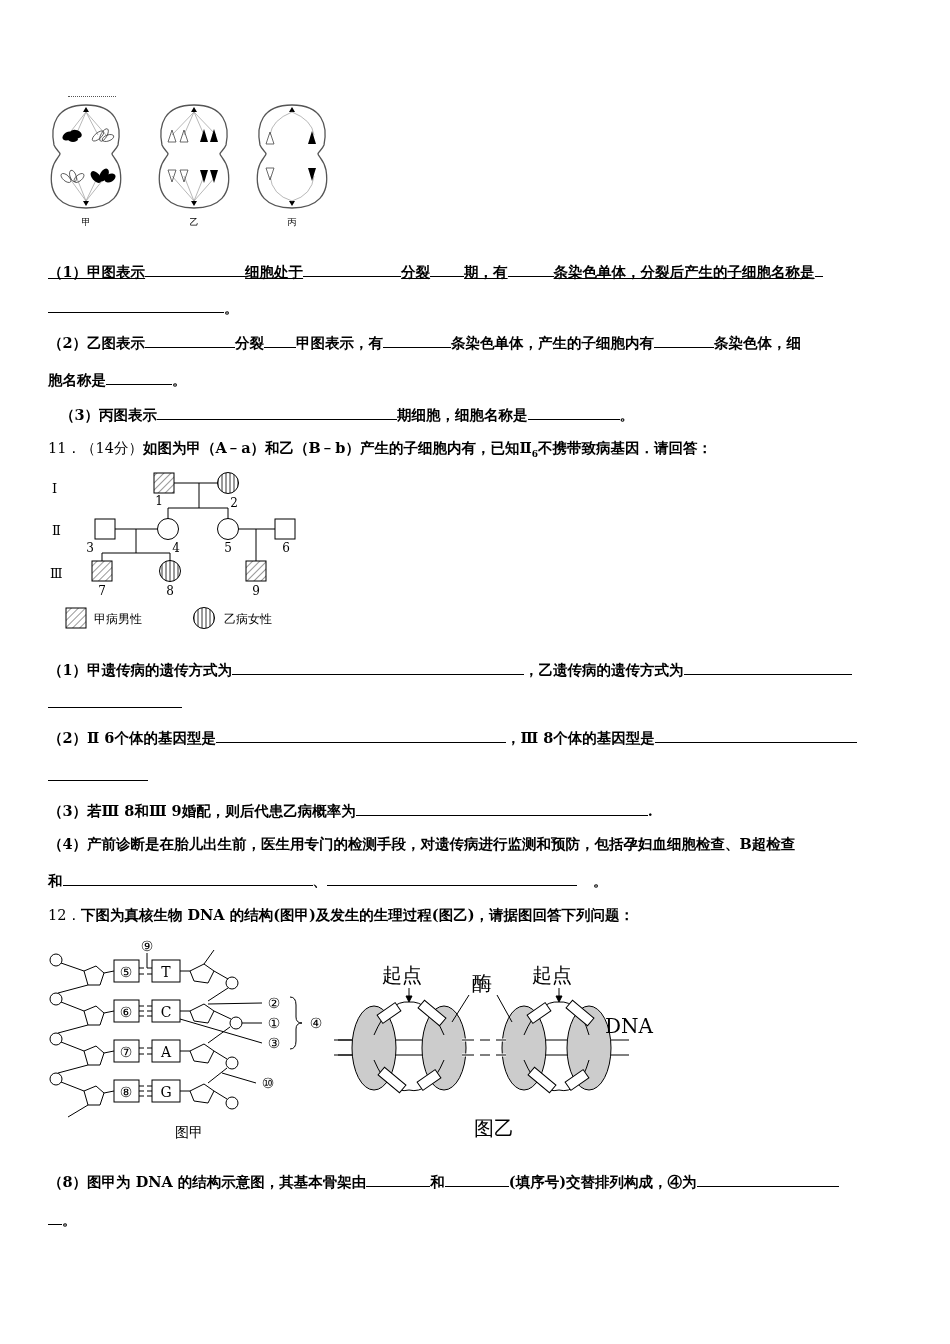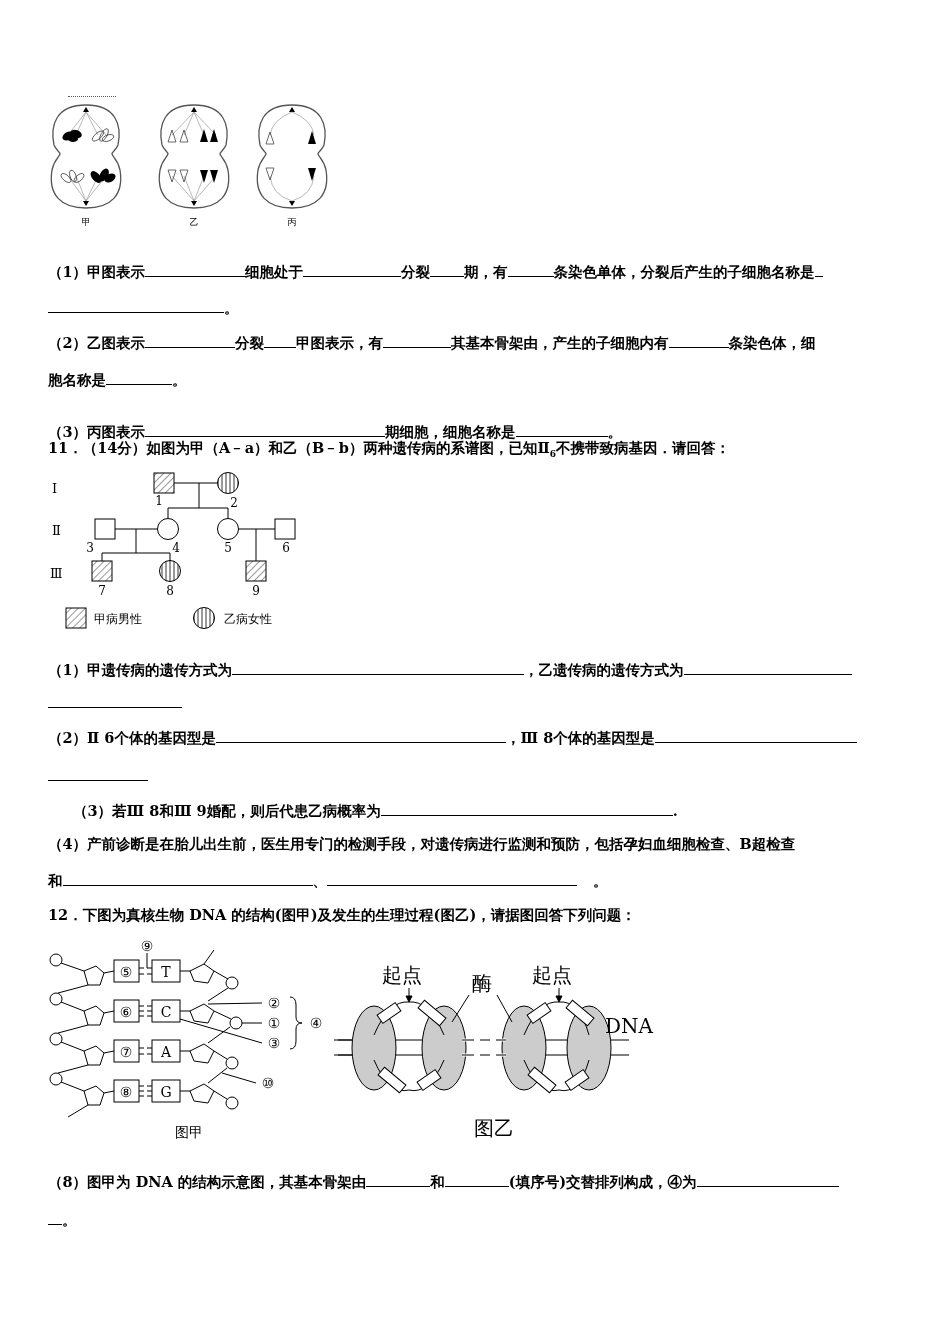--- a/index.html
+++ b/index.html
@@ -1,19 +1,19 @@
 <!DOCTYPE html>
 <html><head>
 <meta charset="utf-8">
 <style>
   html, body { margin: 0; padding: 0; background: #ffffff; }
   body { width: 950px; height: 1344px; position: relative; overflow: hidden;
          font-family: "DejaVu Serif", "Liberation Serif", serif; color: #000; }
   .line { position: absolute; left: 48px; font-size: 14.5px; font-weight: bold; white-space: nowrap; line-height: 20px; }
-  .qnum { font-weight: bold; }
+  .qnum { font-weight: normal; }
   .blank { display: inline-block; border-bottom: 1.2px solid #000; height: 14px; vertical-align: baseline; }
   .fig { position: absolute; }
   .dots { position: absolute; left: 68px; top: 96px; width: 48px; border-top: 1px dotted #555; }
   svg text { font-family: "DejaVu Serif", "Liberation Serif", serif; }
 </style>
 </head>
 <body>
 
 <div class="dots"></div>
 
@@ -113,40 +113,40 @@
     <g fill="none" stroke="#444" stroke-width="0.8">
         <path d="M14 68 L18 80 L22 68 Z"></path>
       </g>
     <g fill="#000">
         <path d="M56 68 L60 81 L64 68 Z"></path>
       </g>
     <text x="40" y="125" text-anchor="middle" font-size="9">丙</text>
   </g>
 </svg>
 
-<div class="line" style="top:262px;">
+<div class="line" style="top:262px;text-decoration:underline;">
   <span>（1）甲图表示</span><span class="blank" style="width:100px"></span><span>细胞处于</span><span class="blank" style="width:98px"></span><span>分裂</span><span class="blank" style="width:34px"></span><span>期，有</span><span class="blank" style="width:46px"></span><span>条染色单体，分裂后产生的子细胞名称是</span><span class="blank" style="width:8px"></span>
 </div>
 <div class="line" style="top:298px;">
   <span class="blank" style="width:176px"></span><span>。</span>
 </div>
 
 <div class="line" style="top:333px;">
-  <span>（2）乙图表示</span><span class="blank" style="width:90px"></span><span>分裂</span><span class="blank" style="width:32px"></span><span>甲图表示，有</span><span class="blank" style="width:68px"></span><span>其基本骨架由，产生的子细胞内有</span><span class="blank" style="width:60px"></span><span>条染色体，细</span>
+  <span>（2）乙图表示</span><span class="blank" style="width:90px"></span><span>分裂</span><span class="blank" style="width:32px"></span><span>甲图表示，有</span><span class="blank" style="width:68px"></span><span>条染色单体，产生的子细胞内有</span><span class="blank" style="width:60px"></span><span>条染色体，细</span>
 </div>
 <div class="line" style="top:370px;text-align:right;">
   <span>胞名称是</span><span class="blank" style="width:66px"></span><span>。</span>
 </div>
 
-<div class="line" style="top:422px;">
+<div class="line" style="top:405px;margin-left:12px;">
   <span>（3）丙图表示</span><span class="blank" style="width:240px"></span><span>期细胞，细胞名称是</span><span class="blank" style="width:92px"></span><span>。</span>
 </div>
 
 <div class="line" style="top:438px;">
-  <span class="qnum">11．</span><span class="qnum">（14分）</span><span>如图为甲（A﹣a）和乙（B﹣b）两种遗传病的系谱图，已知Ⅱ</span><sub style="font-size:9px">6</sub><span>不携带致病基因．请回答：</span>
+  <span class="qnum">11．</span><span class="qnum">（14分）</span><span>如图为甲（A﹣a）和乙（B﹣b）产生的子细胞内有，已知Ⅱ</span><sub style="font-size:9px">6</sub><span>不携带致病基因．请回答：</span>
 </div>
 
 <svg class="fig" style="left:44px;top:465px;" width="270" height="170" viewBox="0 0 270 170">
   <defs>
     <pattern id="diag" patternUnits="userSpaceOnUse" width="5" height="5" patternTransform="rotate(45)">
       <line x1="0" y1="0" x2="0" y2="5" stroke="#333" stroke-width="1"></line>
     </pattern>
     <pattern id="vert" patternUnits="userSpaceOnUse" width="4" height="4">
       <line x1="2" y1="0" x2="2" y2="4" stroke="#333" stroke-width="1"></line>
     </pattern>
@@ -209,21 +209,21 @@
   <span class="blank" style="width:134px"></span>
 </div>
 
 <div class="line" style="top:728px;">
   <span>（2）Ⅱ 6个体的基因型是</span><span class="blank" style="width:290px"></span><span>，Ⅲ 8个体的基因型是</span><span class="blank" style="width:202px"></span>
 </div>
 <div class="line" style="top:766px;">
   <span class="blank" style="width:100px"></span>
 </div>
 
-<div class="line" style="top:801px;margin-left:25px;">
+<div class="line" style="top:801px;">
   <span>（3）若Ⅲ 8和Ⅲ 9婚配，则后代患乙病概率为</span><span class="blank" style="width:292px"></span><span>.</span>
 </div>
 
 <div class="line" style="top:834px;">
   <span>（4）产前诊断是在胎儿出生前，医生用专门的检测手段，对遗传病进行监测和预防，包括孕妇血细胞检查、B超检查</span>
 </div>
 <div class="line" style="top:871px;">
   <span>和</span><span class="blank" style="width:250px"></span><span>、</span><span class="blank" style="width:250px"></span><span style="display:inline-block;width:16px"></span><span>。</span>
 </div>
 

